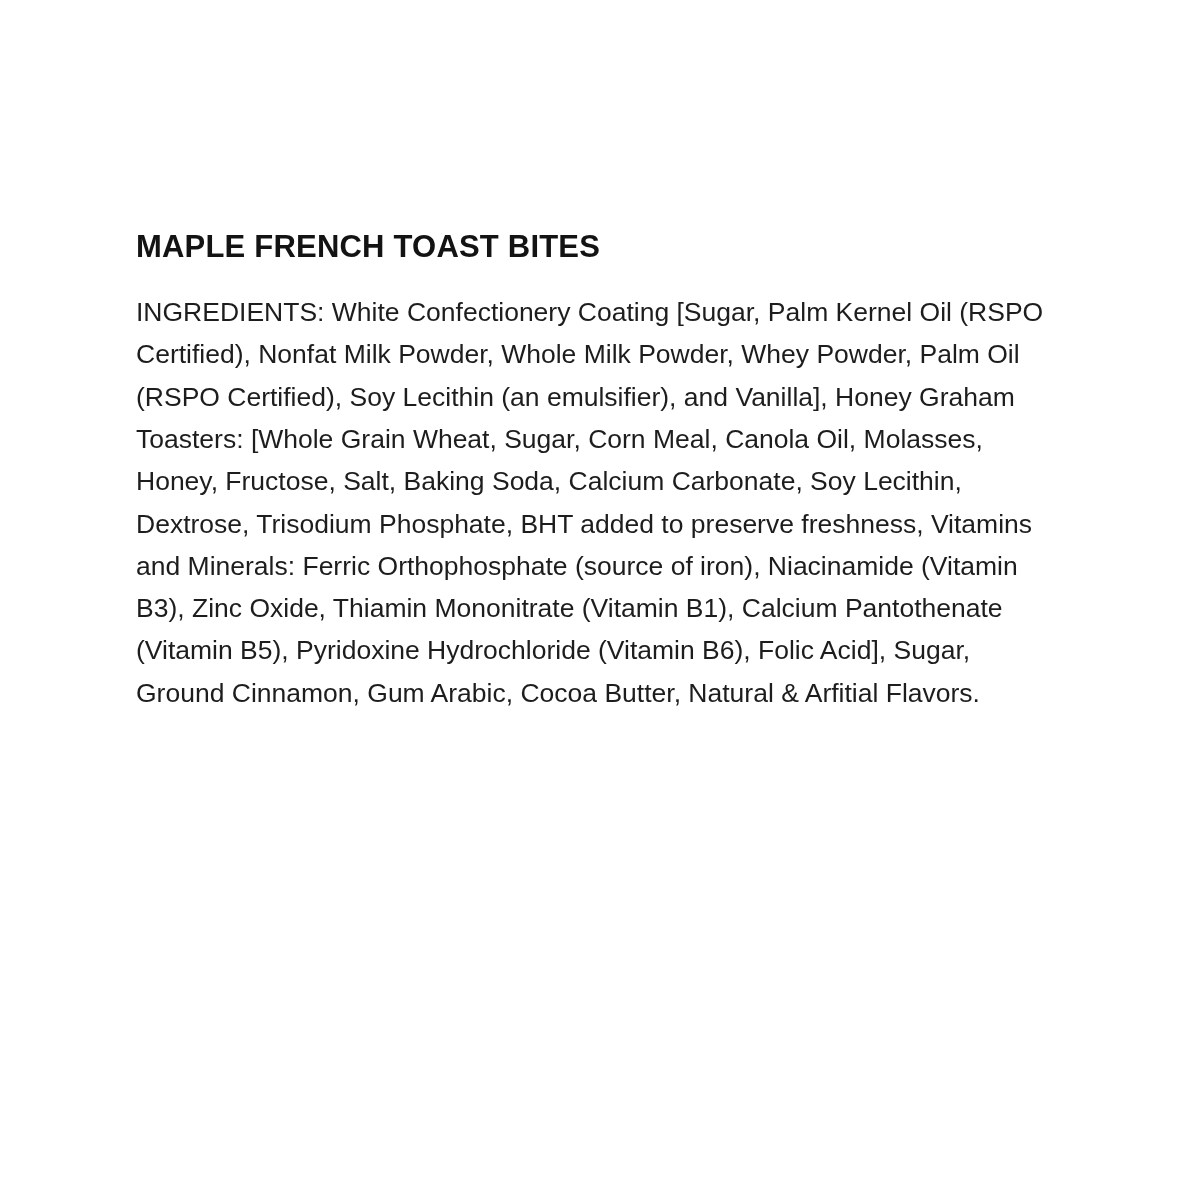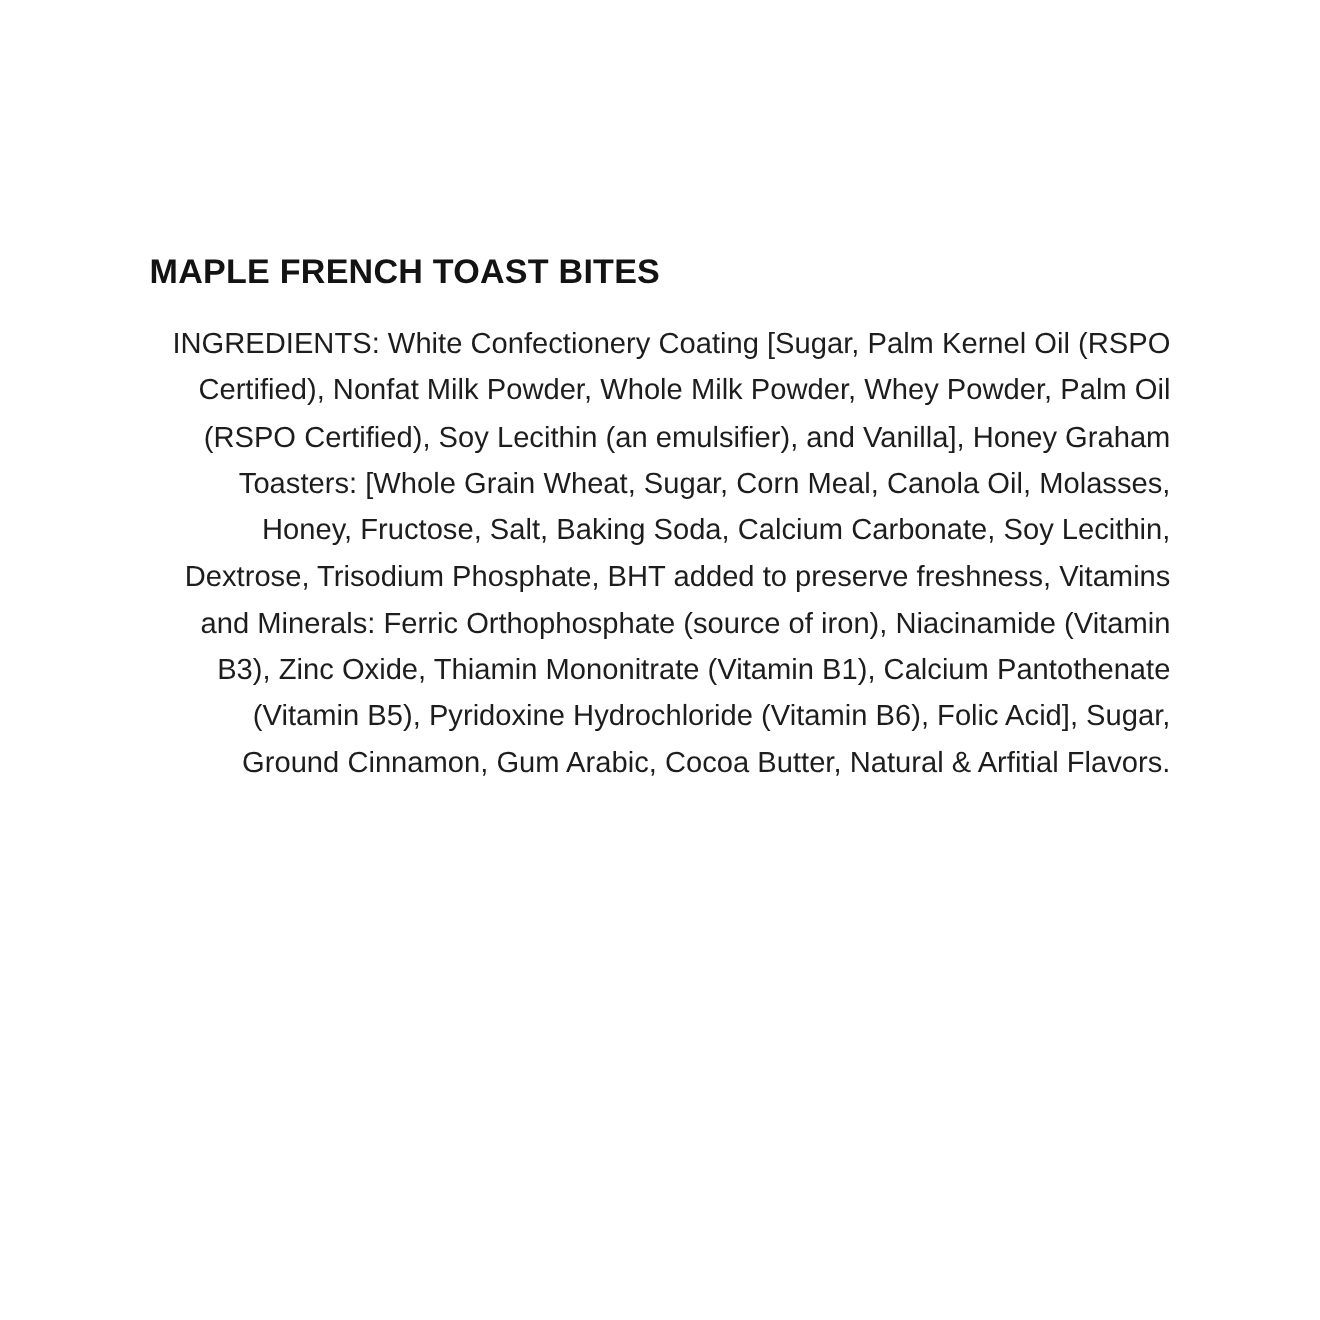--- a/index.html
+++ b/index.html
@@ -26,21 +26,21 @@
     letter-spacing: 0.2px;
     color: #131313;
     margin: 0 0 26px 0;
     line-height: 1.2;
   }
   .body-block {
     font-size: 26.5px;
     line-height: 1.595;
     color: #1d1d1d;
     margin: 0;
-    text-align: right;
+    text-align: left;
     max-width: 936px;
     white-space: pre-wrap;
   }
   .block-gap {
     height: 41px;
   }
 </style>
 </head>
 <body>
 

